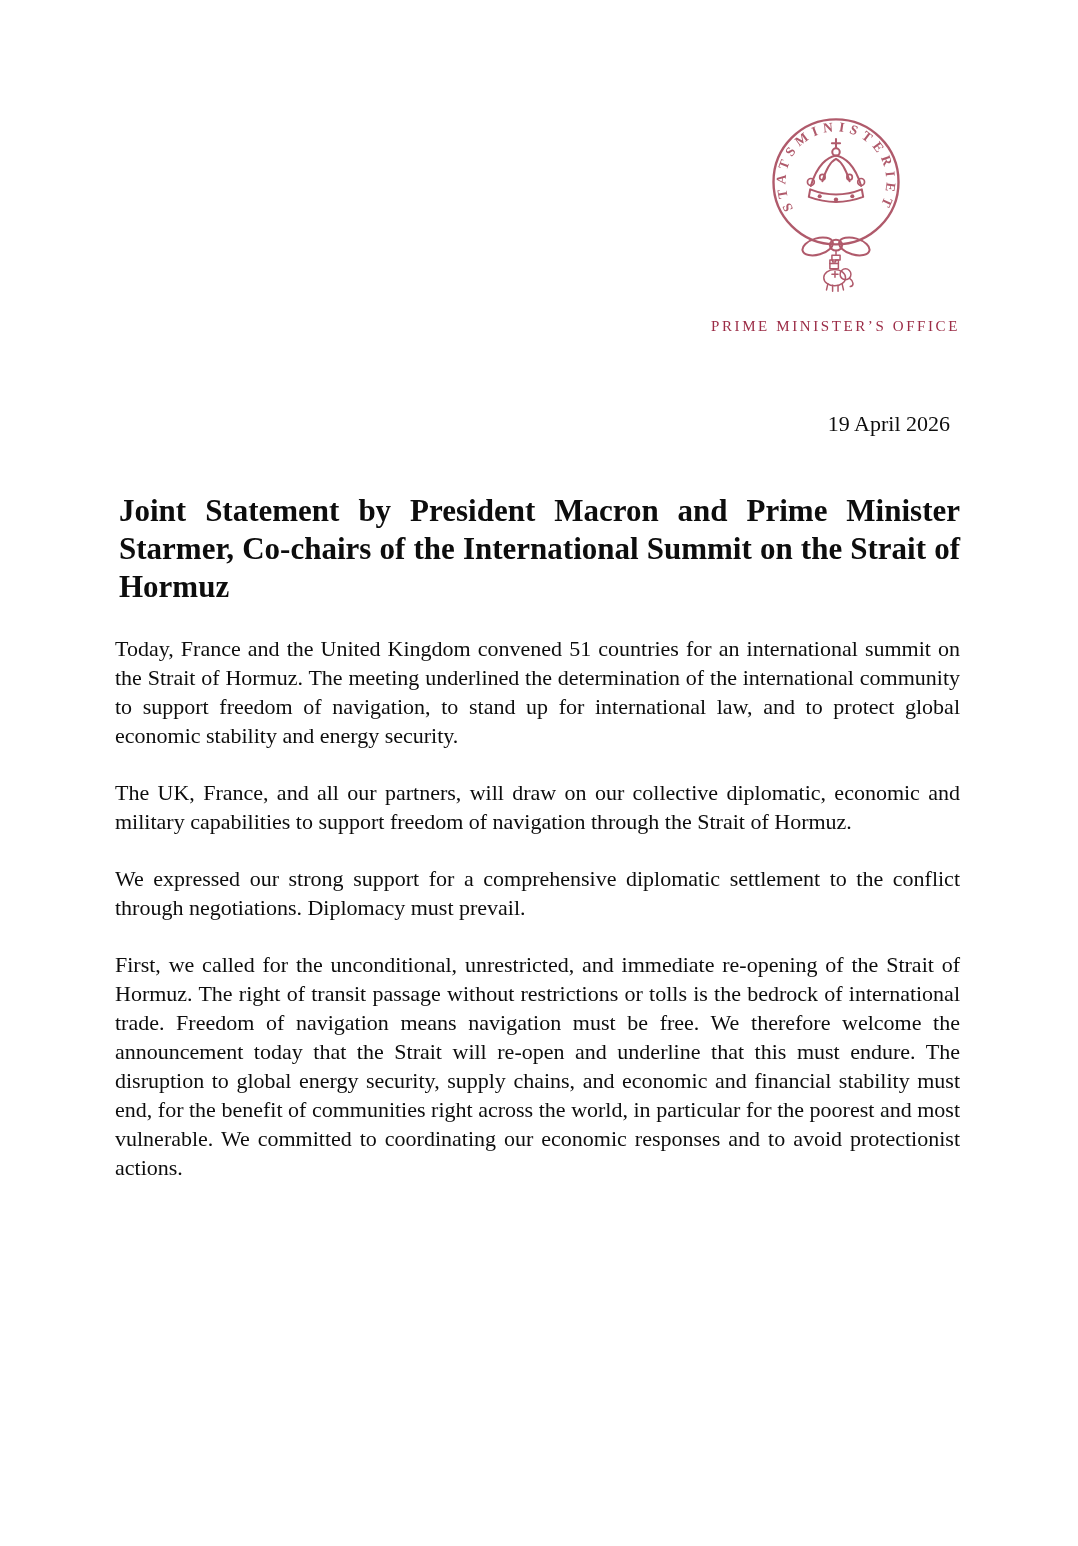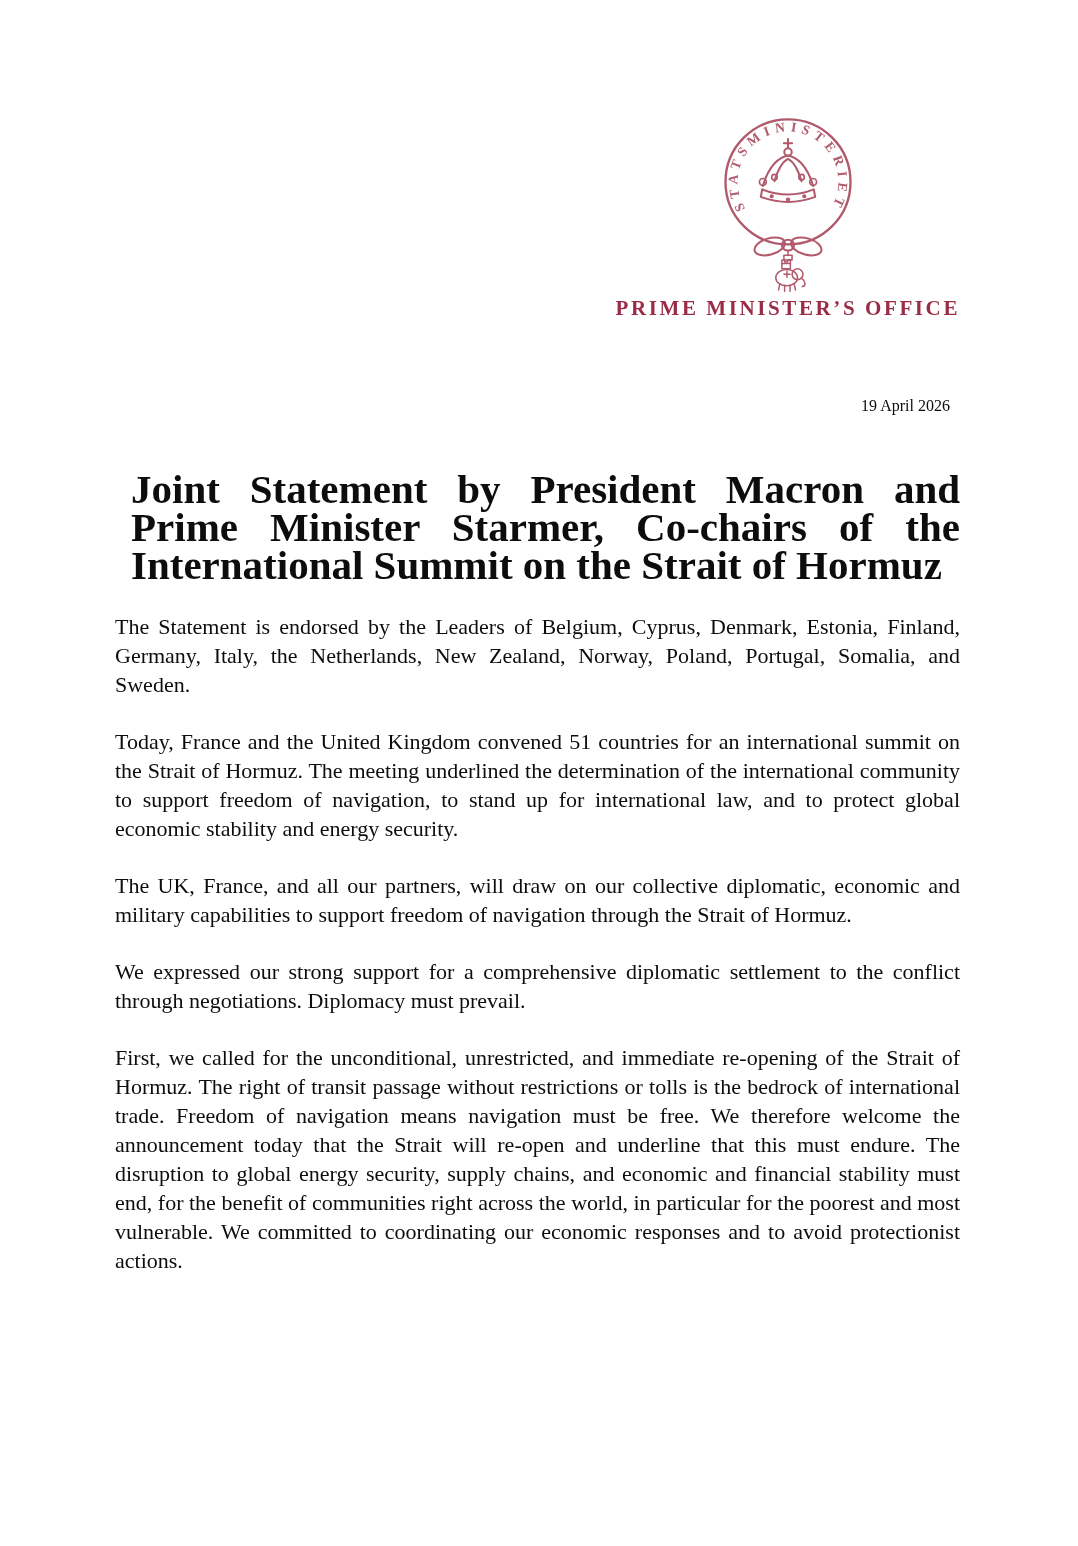--- a/index.html
+++ b/index.html
@@ -13,50 +13,50 @@
     overflow: hidden;
     margin: 0 auto;
   }
   .content { padding: 0 118px 0 115px; }
 
   
   .letterhead { display: flex; justify-content: flex-end; padding-top: 116px; }
   .logo-block { display: flex; flex-direction: column; align-items: center; }
   .crest-svg { width: 136px; height: 178px; display: block; }
   .office-label {
-    margin-top: 2px;
-    font-size: 21px;
-    font-weight: bold;
+    margin-top: 24px;
+    font-size: 15px;
+    font-weight: normal;
     letter-spacing: 2.6px;
     color: var(--office, #9b2c46);
     white-space: nowrap;
   }
 
   
   .ring { fill: none; stroke: var(--crest, #b05a6b); stroke-width: 3.5; }
   .ln   { fill: none; stroke: var(--crest, #b05a6b); stroke-width: 3;   stroke-linecap: round; stroke-linejoin: round; }
   .ln2  { fill: none; stroke: var(--crest, #b05a6b); stroke-width: 2.2; stroke-linecap: round; stroke-linejoin: round; }
   .lnf  { fill: none; stroke: var(--crest, #b05a6b); stroke-width: 2.5; }
   .dot  { fill: var(--crest, #b05a6b); }
   .crest-ring-text {
     fill: var(--crest, #b05a6b);
     font-family: "Liberation Serif", serif;
     font-weight: bold;
     font-size: 20px;
     letter-spacing: 7.5px;
   }
 
   
-  .date-line { text-align: right; font-size: 16px; margin-top: 76px; padding-right: 10px; }
+  .date-line { text-align: right; font-size: 22px; margin-top: 76px; padding-right: 10px; }
   h1.title {
-    font-size: 41px;
+    font-size: 31px;
     line-height: 38px;
     font-weight: bold;
     text-align: justify;
-    margin: 55px 0 28px 16px;
+    margin: 55px 0 28px 4px;
   }
   p.para {
     font-size: 22px;
     line-height: 29px;
     text-align: justify;
     margin: 0 0 28px 0;
   }
   p.para-continues { text-align-last: justify; }
 </style>
 </head>
@@ -109,21 +109,20 @@
         </svg>
         <div class="office-label">PRIME MINISTER’S OFFICE</div>
       </div>
     </header>
 
     <div class="date-line">19 April 2026</div>
 
     <h1 class="title">Joint Statement by President Macron and Prime Minister Starmer, Co-chairs of the International Summit on the Strait of Hormuz</h1>
 
     <main>
-      <p class="para">The Statement is endorsed by the Leaders of Belgium, Cyprus, Denmark, Estonia, Finland, Germany, Italy, the Netherlands, New Zealand, Norway, Poland, Portugal, Somalia, and Sweden.</p>
       <p class="para">Today, France and the United Kingdom convened 51 countries for an international summit on the Strait of Hormuz. The meeting underlined the determination of the international community to support freedom of navigation, to stand up for international law, and to protect global economic stability and energy security.</p>
       <p class="para">The UK, France, and all our partners, will draw on our collective diplomatic, economic and military capabilities to support freedom of navigation through the Strait of Hormuz.</p>
       <p class="para">We expressed our strong support for a comprehensive diplomatic settlement to the conflict through negotiations. Diplomacy must prevail.</p>
       <p class="para">First, we called for the unconditional, unrestricted, and immediate re-opening of the Strait of Hormuz. The right of transit passage without restrictions or tolls is the bedrock of international trade. Freedom of navigation means navigation must be free. We therefore welcome the announcement today that the Strait will re-open and underline that this must endure. The disruption to global energy security, supply chains, and economic and financial stability must end, for the benefit of communities right across the world, in particular for the poorest and most vulnerable. We committed to coordinating our economic responses and to avoid protectionist actions.</p>
     </main>
 
   </div>
 </div>
 
 </body></html>

